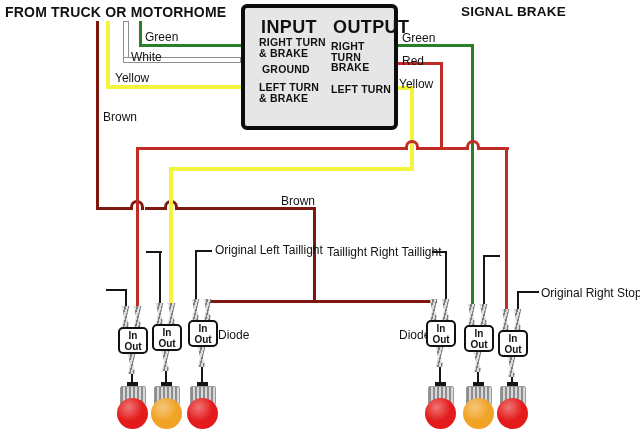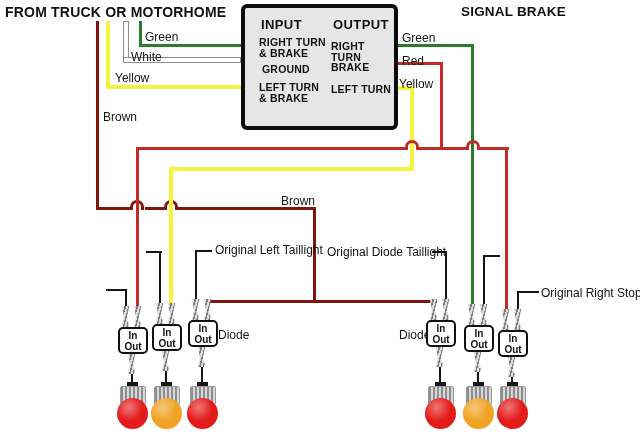--- a/index.html
+++ b/index.html
@@ -11,21 +11,21 @@
   .lbl{position:absolute;font-size:12px;white-space:nowrap;color:#131313;}
   .wire{position:absolute;background:var(--c,#000);}
   .wire-white{position:absolute;background:#fff;border:1px solid #8f8f8f;box-sizing:border-box;}
   .blk{position:absolute;background:#151515;}
   .hop{position:absolute;width:14px;height:10px;box-sizing:border-box;
        border:3px solid var(--c,#000);border-bottom:none;
        border-radius:9px 9px 0 0;background:transparent;}
   
   .converter{position:absolute;left:241px;top:4px;width:157px;height:126px;box-sizing:border-box;
     background:#e6e6e6;border:4px solid #0c0c0c;border-radius:6px;}
-  .conv-hdr{position:absolute;font-weight:800;font-size:13px;letter-spacing:.4px;white-space:nowrap;}
+  .conv-hdr{position:absolute;font-weight:800;font-size:18px;letter-spacing:.4px;white-space:nowrap;}
   .conv-row{position:absolute;font-weight:700;font-size:10.5px;line-height:11px;
     letter-spacing:.2px;white-space:pre-line;}
   
   .asm{position:absolute;width:30px;bottom:6px;}
   .pt{position:absolute;top:0;width:9px;height:21px;
       background:repeating-linear-gradient(105deg,#7e7e7e 0 1.5px,#dcdcdc 1.5px 3.5px);
       clip-path:polygon(8% 0,92% 0,66% 50%,92% 100%,8% 100%,34% 50%);}
   .ptb{top:48px;left:9px;height:20px;}
   .dbox{position:absolute;top:21px;left:0;width:30px;height:27px;box-sizing:border-box;
     background:#fff;border:2px solid #111;border-radius:5px;
@@ -109,21 +109,21 @@
   <div class="lbl" style="left:145px;top:30px;">Green</div>
   <div class="lbl" style="left:131px;top:50px;">White</div>
   <div class="lbl" style="left:115px;top:71px;">Yellow</div>
   <div class="lbl" style="left:103px;top:110px;">Brown</div>
   <div class="lbl" style="left:402px;top:31px;">Green</div>
   <div class="lbl" style="left:402px;top:54px;text-align:center;">Red</div>
   <div class="lbl" style="left:399px;top:77px;">Yellow</div>
   <div class="lbl" style="left:281px;top:194px;">Brown</div>
 
   <div class="lbl" style="left:215px;top:243px;">Original Left Taillight</div>
-  <div class="lbl" style="left:327px;top:245px;">Original Diode Taillight</div>
+  <div class="lbl" style="left:327px;top:245px;">Taillight Right Taillight</div>
   <div class="lbl" style="left:541px;top:286px;">Original Right Stop</div>
   <div class="lbl" style="left:218px;top:328px;">Diode</div>
   <div class="lbl" style="left:399px;top:328px;">Diode</div>
 
   <div class="asm" style="left:118px;top:306px;">
     <div class="pt" style="left:3px;"></div>
     <div class="pt" style="left:15px;"></div>
     <div class="dbox">
       <div>In</div>
       <div>Out</div>

